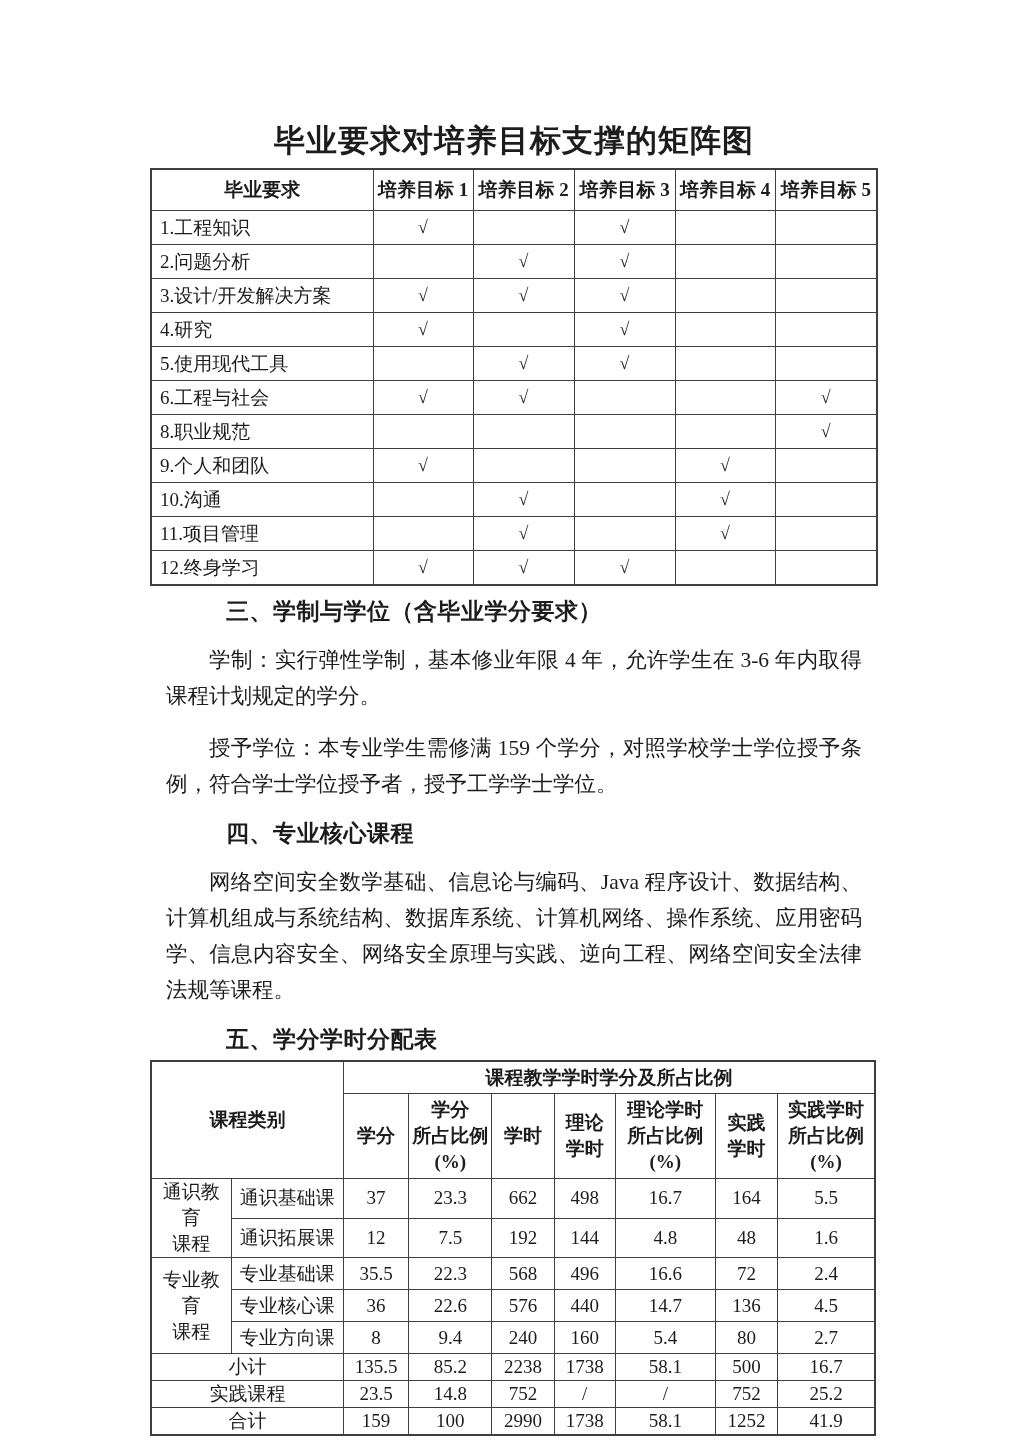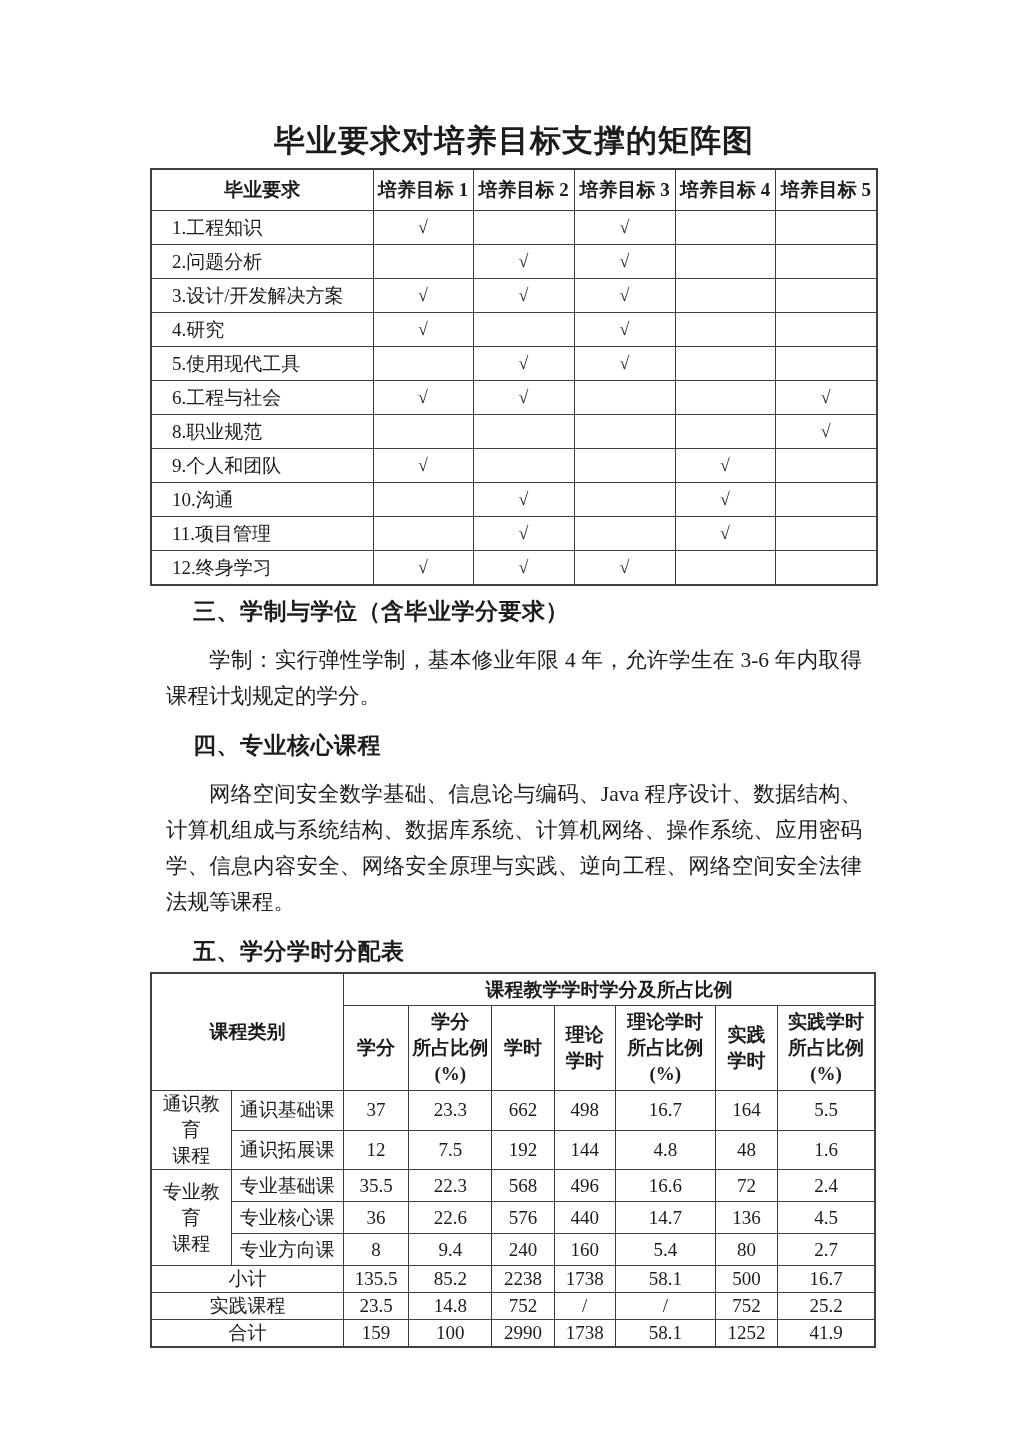--- a/index.html
+++ b/index.html
@@ -35,29 +35,29 @@
   .matrix { border: 2px solid #3f3f3f; }
   .matrix th, .matrix td { border: 1px solid #3f3f3f; overflow: hidden; }
   .matrix th {
     height: 40px;
     font-size: 19px;
     font-weight: 700;
     text-align: center;
     padding: 0 2px;
   }
   .matrix td { height: 31px; font-size: 19px; }
-  .matrix td.lbl { text-align: left; padding-left: 20px; }
+  .matrix td.lbl { text-align: left; padding-left: 8px; }
   .matrix td.chk { text-align: center; font-size: 18px; color:#2a2a2a; }
 
   .h-sec {
     font-family: "Liberation Sans", "DejaVu Sans", sans-serif;
     font-weight: 700;
     font-size: 23px;
     line-height: 30px;
-    margin: 10px 0 6px 43px;
+    margin: 10px 0 6px 76px;
     letter-spacing: 0.5px;
   }
   .para {
     font-size: 21.5px;
     line-height: 36px;
     text-indent: 2em;
     text-align: justify;
     margin: 16px;
   }
 
@@ -189,20 +189,21 @@
           <td class="chk">√</td>
           <td class="chk">√</td>
           <td class="chk"></td>
           <td class="chk"></td>
         </tr>
       </tbody>
     </table>
 
     <h2 class="h-sec">三、学制与学位（含毕业学分要求）</h2>
     <p class="para">学制：实行弹性学制，基本修业年限 4 年，允许学生在 3-6 年内取得课程计划规定的学分。</p>
+    <p class="para">授予学位：本专业学生需修满 159 个学分，对照学校学士学位授予条例，符合学士学位授予者，授予工学学士学位。</p>
 
     <h2 class="h-sec">四、专业核心课程</h2>
     <p class="para">网络空间安全数学基础、信息论与编码、Java 程序设计、数据结构、计算机组成与系统结构、数据库系统、计算机网络、操作系统、应用密码学、信息内容安全、网络安全原理与实践、逆向工程、网络空间安全法律法规等课程。</p>
 
     <h2 class="h-sec">五、学分学时分配表</h2>
 
     <table class="credit">
       <colgroup>
         <col style="width:80px">
           <col style="width:112px">

